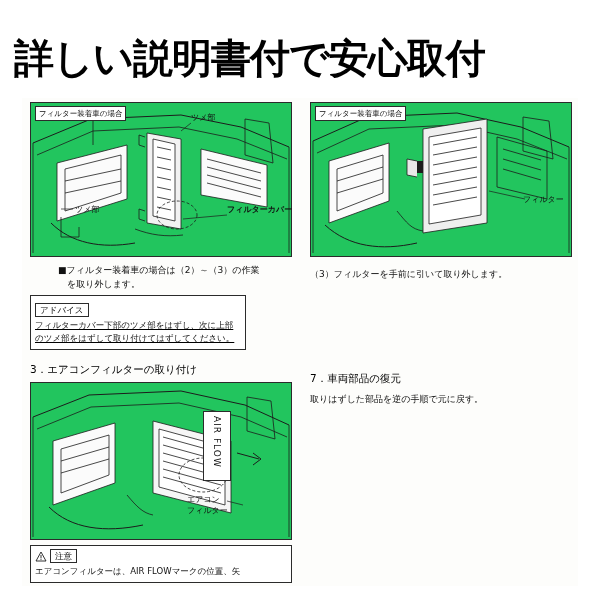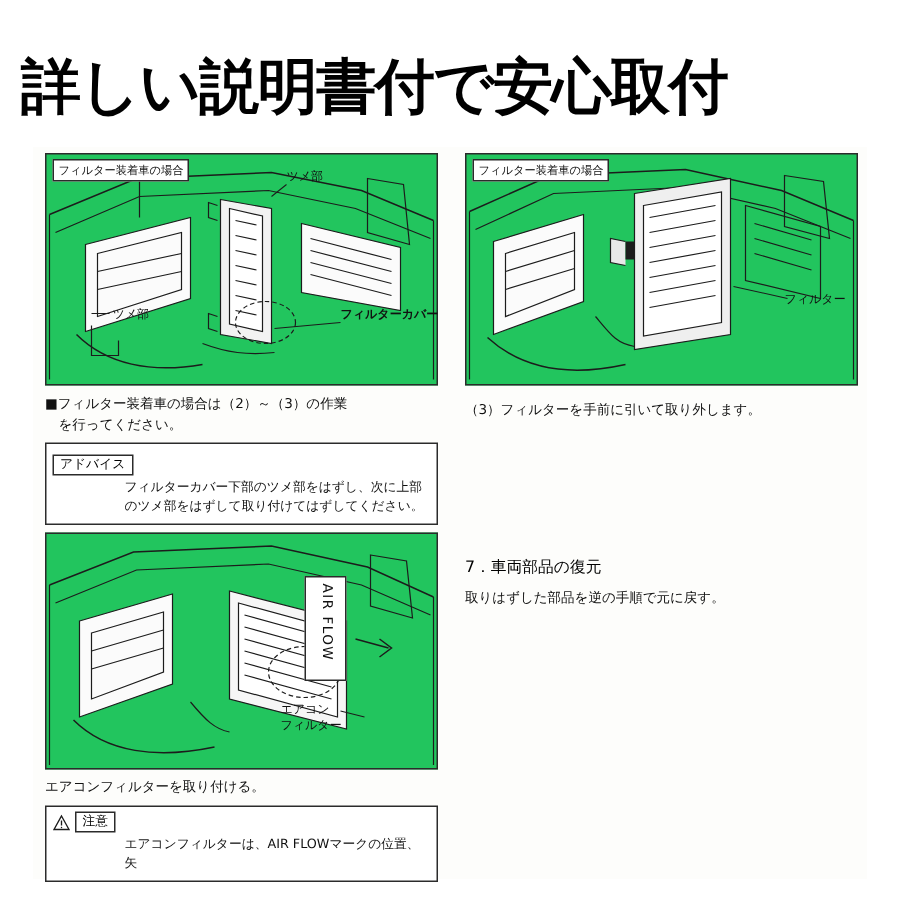--- a/index.html
+++ b/index.html
@@ -88,21 +88,20 @@
     font-family: "DejaVu Sans", sans-serif;
     font-size: 9px;
     line-height: 14px;
     color: #111;
   }
   .jp-text-sm {
     font-family: "DejaVu Sans", sans-serif;
     font-size: 8.5px;
     line-height: 13px;
     color: #111;
-    margin-left: 48px;
   }
   .step-head {
     font-family: "DejaVu Sans", sans-serif;
     font-size: 10.5px;
     line-height: 15px;
     color: #000;
     font-weight: normal;
   }
   .note-box {
     border: 1px solid #2b2b2b;
@@ -202,31 +201,32 @@
             <path d="M214 16 L238 20 L242 60 L214 52 Z"></path>
             <path d="M62 16 L62 42"></path>
           </g>
         </svg>
 
         <div class="figlabel" style="left:160px; top:10px;">ツメ部</div>
         <div class="figlabel" style="left:44px; top:102px;">ツメ部</div>
         <div class="figlabel" style="left:196px; top:102px;font-weight:bold;">フィルターカバー</div>
       </div>
 
-      <div class="jp-text" style="margin-top:6px;">
+      <div class="jp-text" style="margin-top:6px;margin-left:28px;">
         <div>■フィルター装着車の場合は（2）～（3）の作業</div>
-        <div>　を行ってください。</div>
-      </div>
-
-      <div class="note-box" style="margin-top:4px;width:262px;">
+        <div>　を取り外します。</div>
+      </div>
+
+      <div class="note-box" style="margin-top:4px;width:216px;text-decoration:underline;">
         <div class="note-title">アドバイス</div>
         <div class="jp-text-sm">フィルターカバー下部のツメ部をはずし、次に上部</div>
         <div class="jp-text-sm">のツメ部をはずして取り付けてはずしてください。</div>
       </div>
 
+      <div class="step-head" style="margin-top:12px;">3．エアコンフィルターの取り付け</div>
 
       <div class="figbox" style="width:262px;height:158px;margin-top:5px;">
         <svg width="260" height="156" viewBox="0 0 260 156">
           <g stroke="#1c1c1c" fill="none" stroke-width="0.8">
             <path d="M2 34 L58 12 L150 8 L214 22 L258 42" stroke-width="1"></path>
             <path d="M6 46 L60 24 L148 20 L210 34 L256 54"></path>
             <path d="M2 34 L2 154 M258 42 L258 154"></path>
 
             <path d="M22 58 L84 40 L84 100 L22 122 Z" fill="#fbfbfb"></path>
             <path d="M30 66 L78 52 L78 92 L30 110 Z"></path>
@@ -251,21 +251,20 @@
         </svg>
 
         <div class="airflow" style="left:172px; top:28px;">
           <span>AIR FLOW</span>
         </div>
 
         <div class="figlabel" style="left:156px; top:112px;">エアコン</div>
         <div class="figlabel" style="left:156px; top:123px;">フィルター</div>
       </div>
 
-      <div class="jp-text" style="margin-top:5px;">エアコンフィルターを取り付ける。</div>
 
       <div class="note-box" style="margin-top:5px;width:262px;">
         <div style="display:flex;align-items:center;gap:3px;margin-bottom:2px;">
           <span>
             <svg width="12" height="11" viewBox="0 0 12 11">
                 <polygon points="6,1 11,10 1,10" fill="none" stroke="#1c1c1c" stroke-width="0.9"></polygon>
                 <line x1="6" y1="4" x2="6" y2="7.4" stroke="#1c1c1c" stroke-width="0.9"></line>
                 <circle cx="6" cy="8.6" r="0.5" fill="#1c1c1c"></circle>
               </svg>
           </span>

